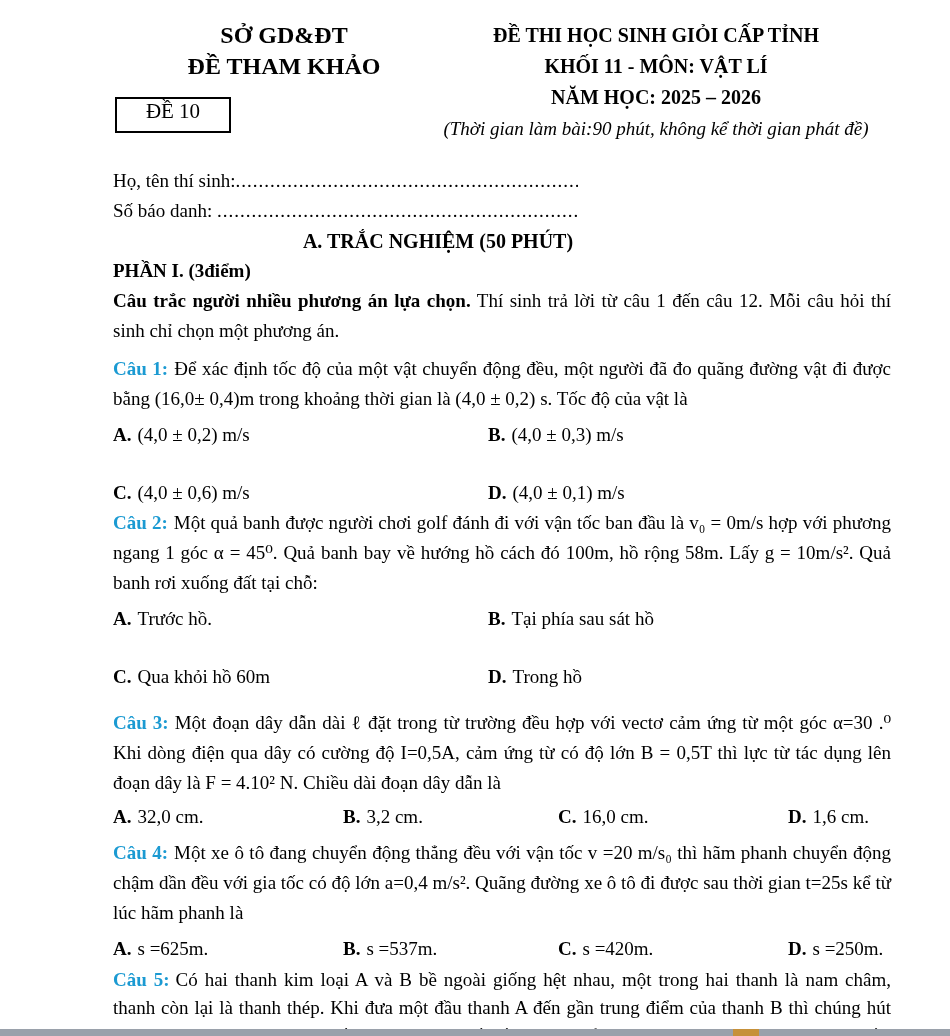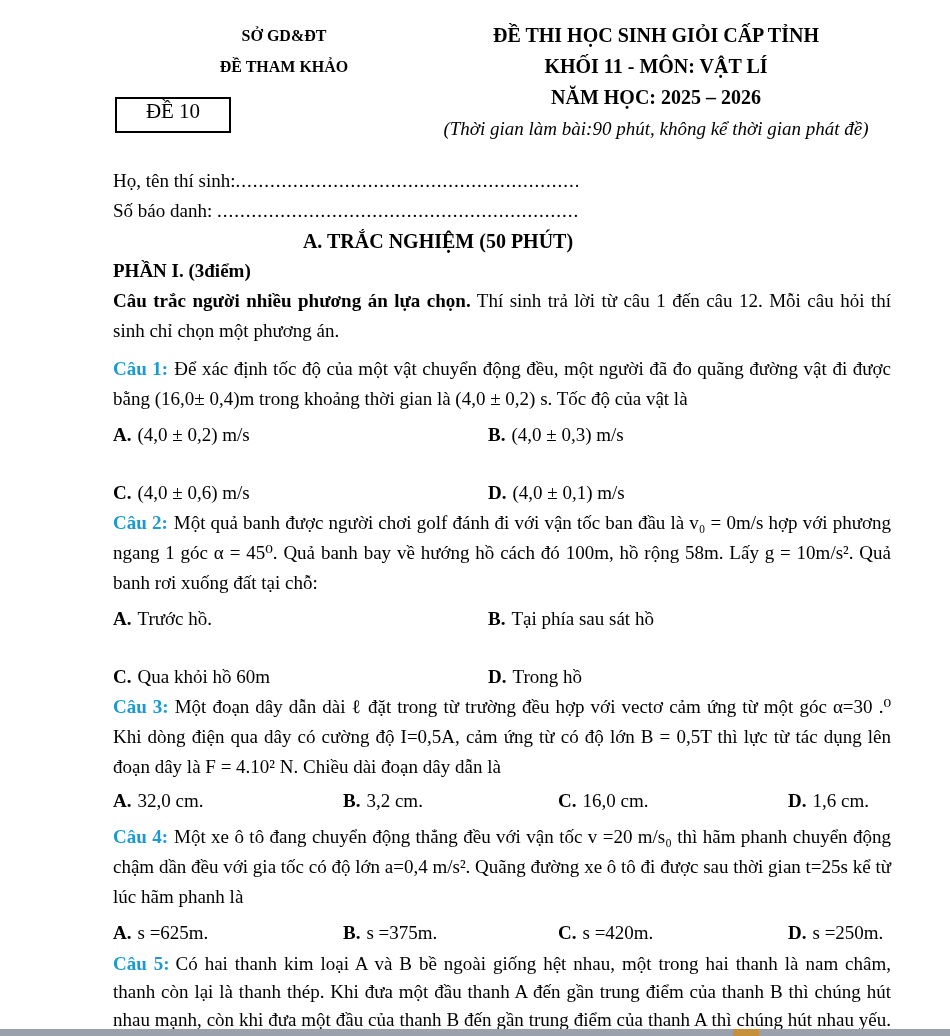--- a/index.html
+++ b/index.html
@@ -4,41 +4,41 @@
 <style>
   html,body{margin:0;padding:0;background:#fff;}
   .page{
     position:relative;width:950px;height:1036px;background:#ffffff;
     font-family:"Liberation Serif","DejaVu Serif",serif;color:#000;
     font-size:19px;overflow:hidden;
   }
   .bold{font-weight:bold;}
   
   .hdr-left{position:absolute;left:108px;top:20px;width:352px;text-align:center;
-    font-weight:bold;font-size:16px;line-height:31px;}
+    font-weight:bold;font-size:24px;line-height:31px;}
   .hdr-right{position:absolute;left:410px;top:20px;width:492px;text-align:center;
     font-size:20px;line-height:31px;white-space:nowrap;}
   .hdr-right .line{font-weight:bold;}
   .hdr-right .time{font-weight:normal;font-style:italic;font-size:19px;}
   .de-box{position:absolute;left:115px;top:97px;width:112px;height:32px;
     border:2px solid #000;display:flex;justify-content:center;
     font-size:21px;}
   
   .content{position:absolute;left:113px;top:166px;width:778px;line-height:30px;}
   .form-line{white-space:nowrap;overflow:hidden;width:465px;}
   .dots{letter-spacing:1px;}
   .section-heading{width:650px;text-align:center;font-weight:bold;font-size:20px;}
   .part-heading{font-weight:bold;}
   .intro p,.q-text{margin:0;text-align:justify;}
   .qlabel{font-weight:bold;color:var(--question_label,#1b9ad2);margin-right:6px;}
   .opt-letter{font-weight:bold;margin-right:6px;}
   .opts{display:grid;}
   .opts-2col{grid-template-columns:347px auto;margin-top:6px;gap:28px;}
   .opts-4col{grid-template-columns:230px 215px 230px auto;margin-top:4px;}
-  .q1{margin-top:8px;} .q2{} .q3{}
+  .q1{margin-top:8px;} .q2{} .q3{margin-top:16px;}
   .q4{margin-top:6px;} .q4 .opts{margin-top:6px;}
   .q5{margin-top:2px;} .q5 .q-text{line-height:28px;}
   
   .scrollbar{position:absolute;left:0;bottom:0;width:950px;height:7px;
     background:var(--scrollbar,#9aa1ab);}
   .scrollbar .marker{position:absolute;left:733px;top:0;width:26px;height:7px;
     background:var(--scrollbar_marker,#c6913a);}
 </style>
 </head>
 <body>
@@ -115,21 +115,21 @@
         <div class="opt"><span class="opt-letter">D.</span><span>1,6 cm.</span></div>
       </div>
     </div>
 
     <div class="question q4">
       <p class="q-text">
         <span class="qlabel">Câu 4:</span><span>Một xe ô tô đang chuyển động thẳng đều với vận tốc v =20 m/s₀ thì hãm phanh chuyển động chậm dần đều với gia tốc có độ lớn a=0,4 m/s². Quãng đường xe ô tô đi được sau thời gian t=25s kể từ lúc hãm phanh là</span>
       </p>
       <div class="opts opts-4col">
         <div class="opt"><span class="opt-letter">A.</span><span>s =625m.</span></div>
-        <div class="opt"><span class="opt-letter">B.</span><span>s =375m.</span></div>
+        <div class="opt"><span class="opt-letter">B.</span><span>s =537m.</span></div>
         <div class="opt"><span class="opt-letter">C.</span><span>s =420m.</span></div>
         <div class="opt"><span class="opt-letter">D.</span><span>s =250m.</span></div>
       </div>
     </div>
 
     <div class="question q5">
       <p class="q-text">
         <span class="qlabel">Câu 5:</span><span>Có hai thanh kim loại A và B bề ngoài giống hệt nhau, một trong hai thanh là nam châm, thanh còn lại là thanh thép. Khi đưa một đầu thanh A đến gần trung điểm của thanh B thì chúng hút nhau mạnh, còn khi đưa một đầu của thanh B đến gần trung điểm của thanh A thì chúng hút nhau yếu. Phát biểu nào sau đây đúng?</span>
       </p>
     </div>

